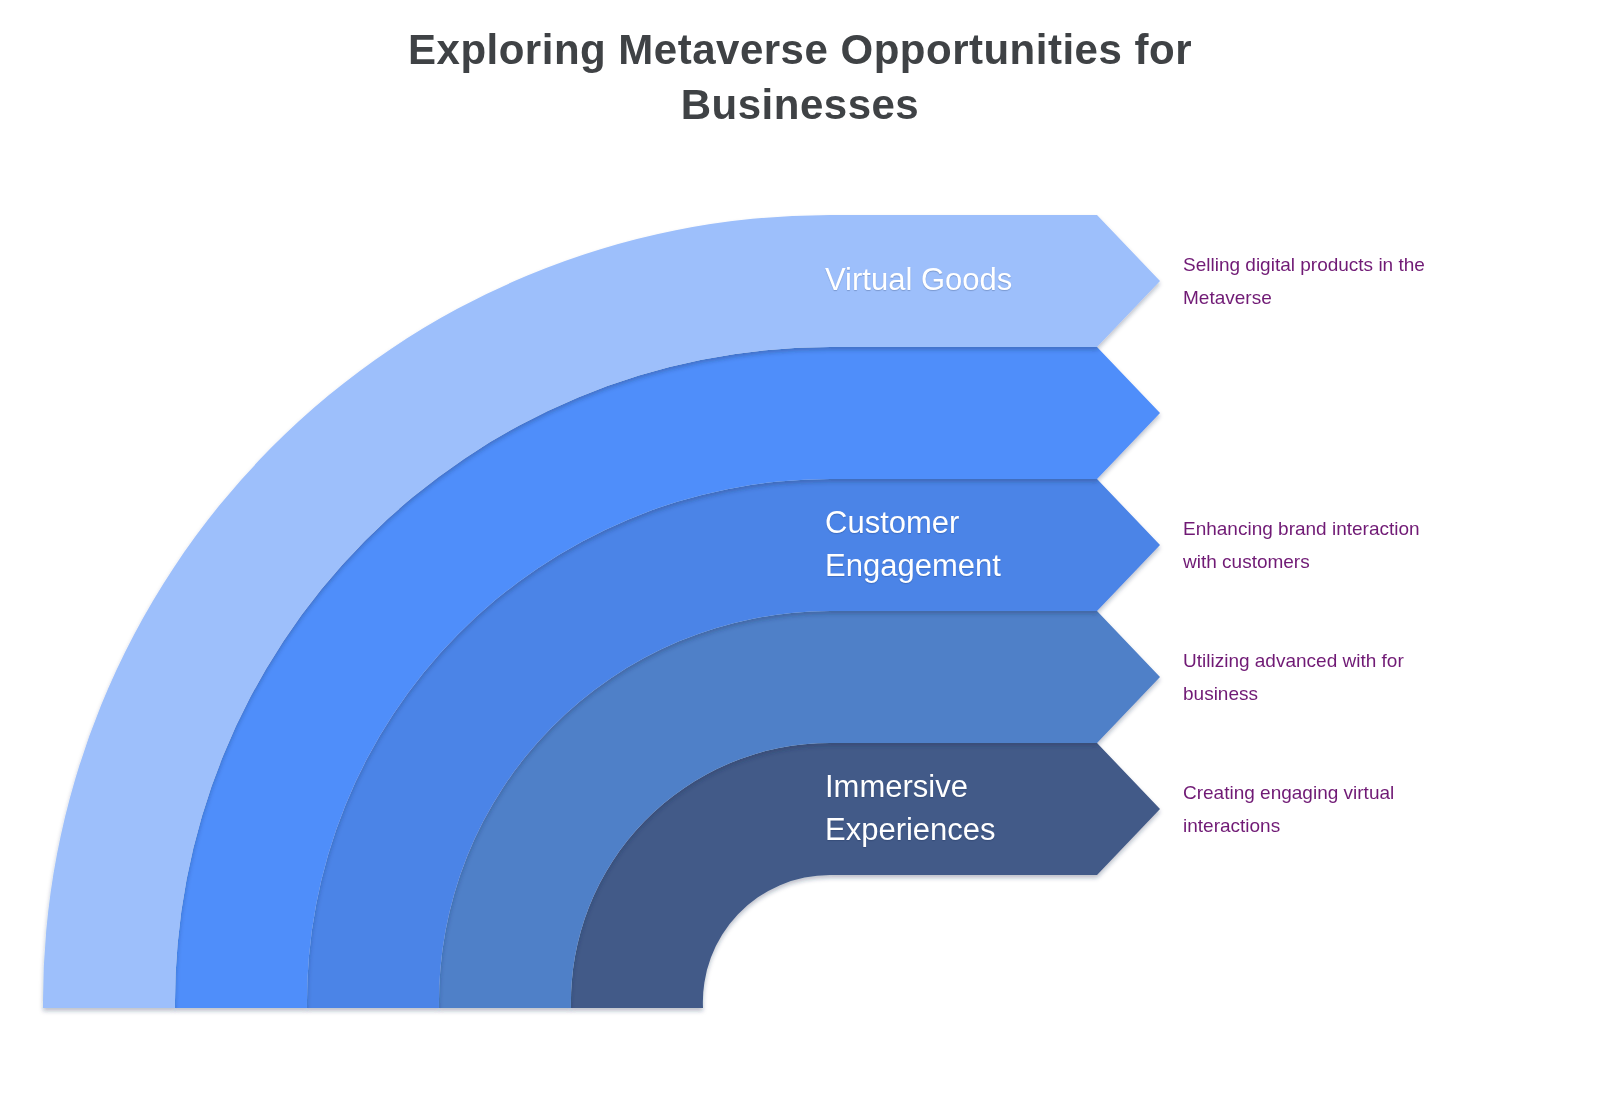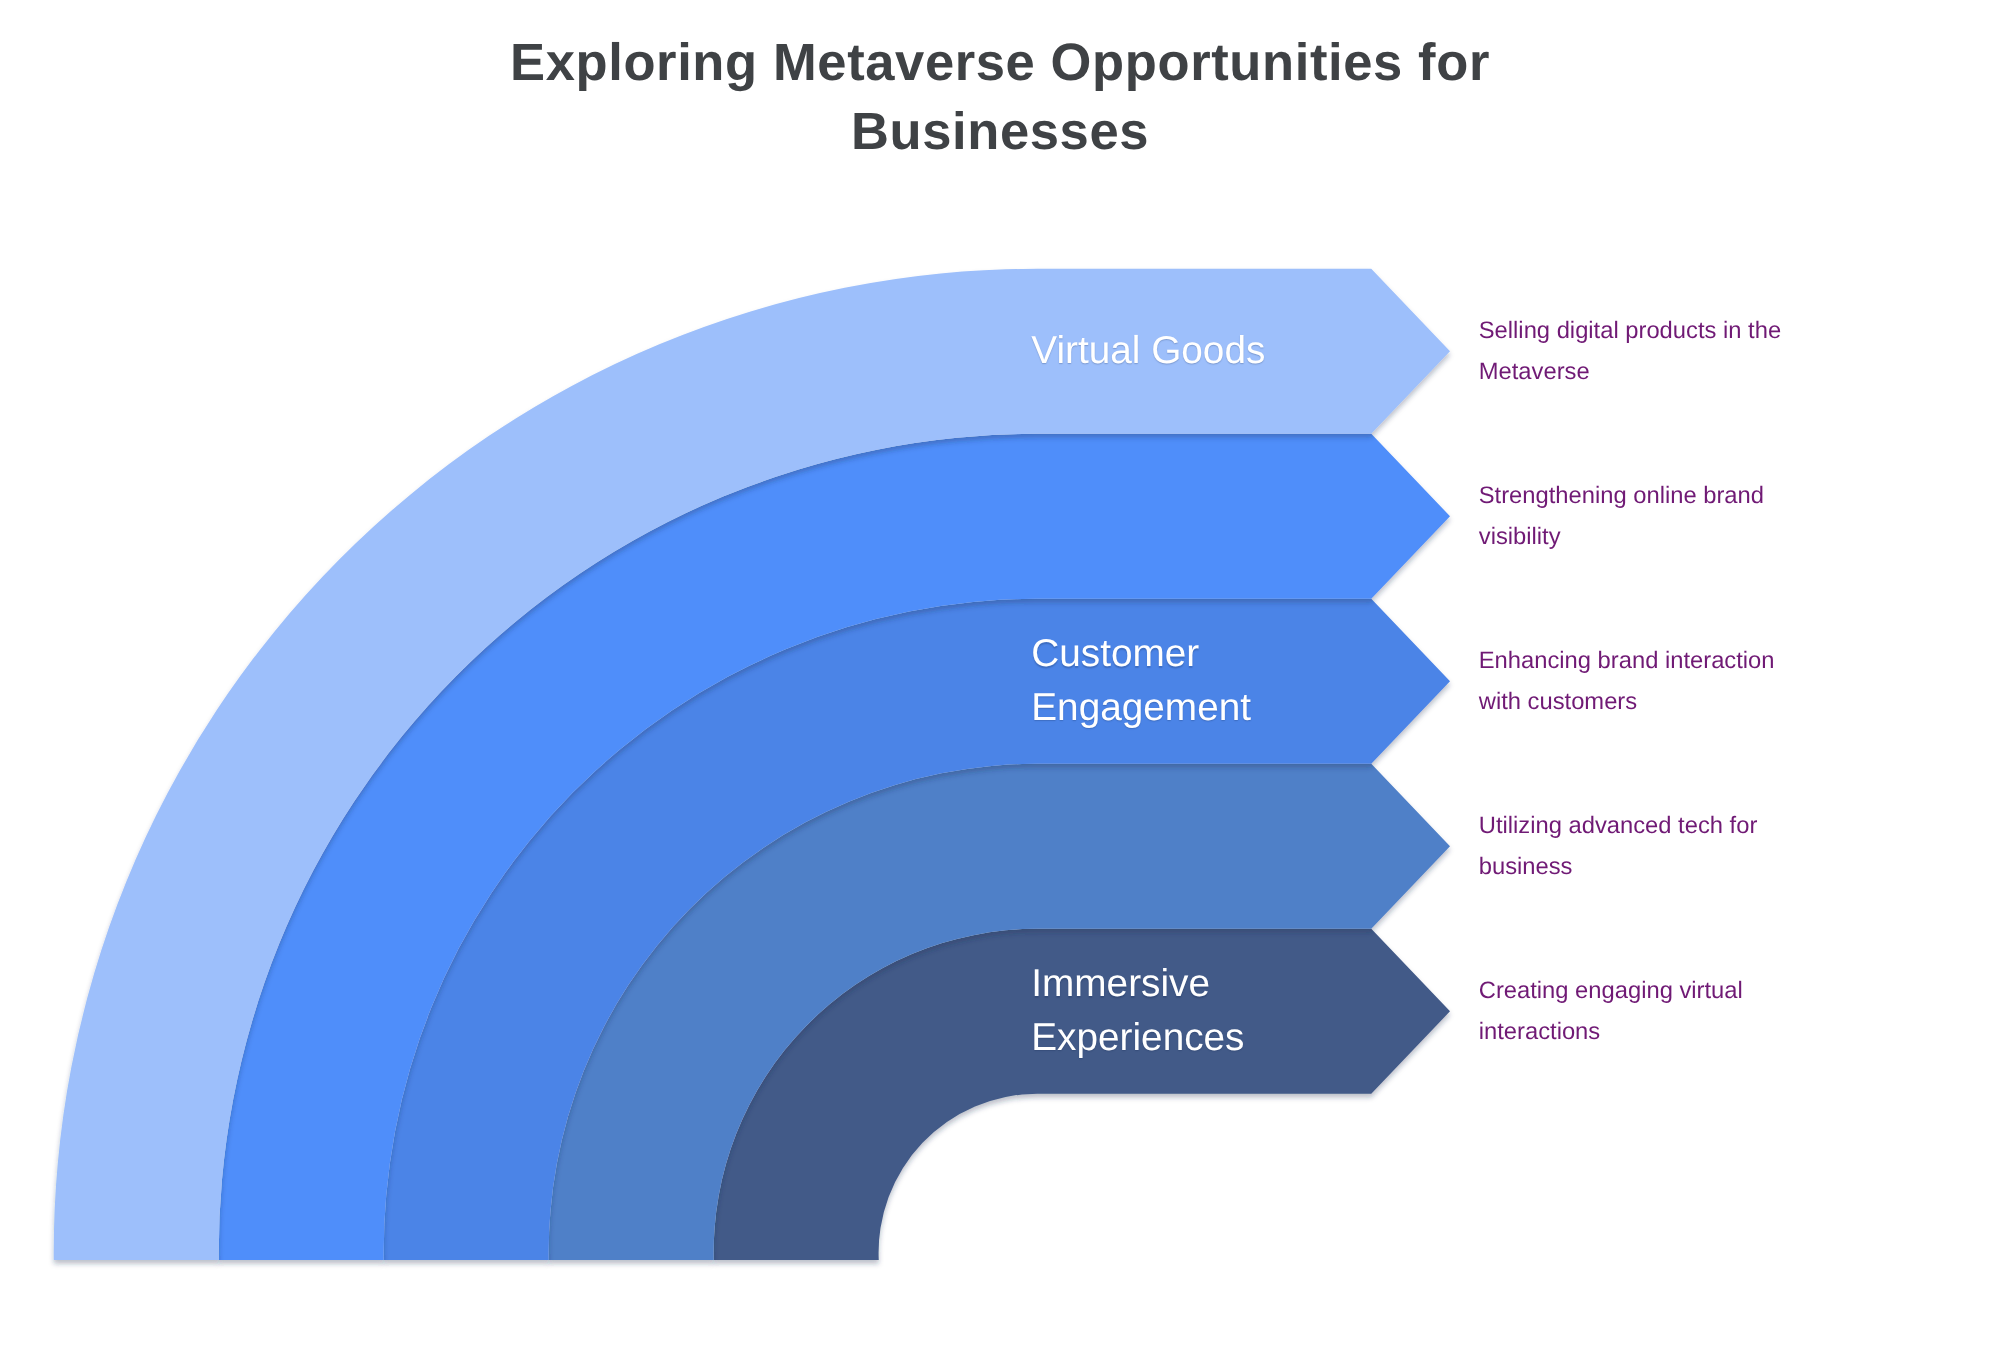--- a/index.html
+++ b/index.html
@@ -83,22 +83,20 @@
   </svg>
 
   <div class="band-label" style="top:215px">Virtual Goods</div>
   <div class="band-label" style="top:479px">Customer
 Engagement</div>
   <div class="band-label" style="top:743px">Immersive
 Experiences</div>
 
   <div class="band-desc" style="top:215px">Selling digital products in the
 Metaverse</div>
-  <div class="band-desc" style="top:347px">Strengthening online brand
-visibility</div>
   <div class="band-desc" style="top:479px">Enhancing brand interaction
 with customers</div>
-  <div class="band-desc" style="top:611px">Utilizing advanced tech for
+  <div class="band-desc" style="top:611px">Utilizing advanced with for
 business</div>
   <div class="band-desc" style="top:743px">Creating engaging virtual
 interactions</div>
 
 </div>
 
 </body></html>

